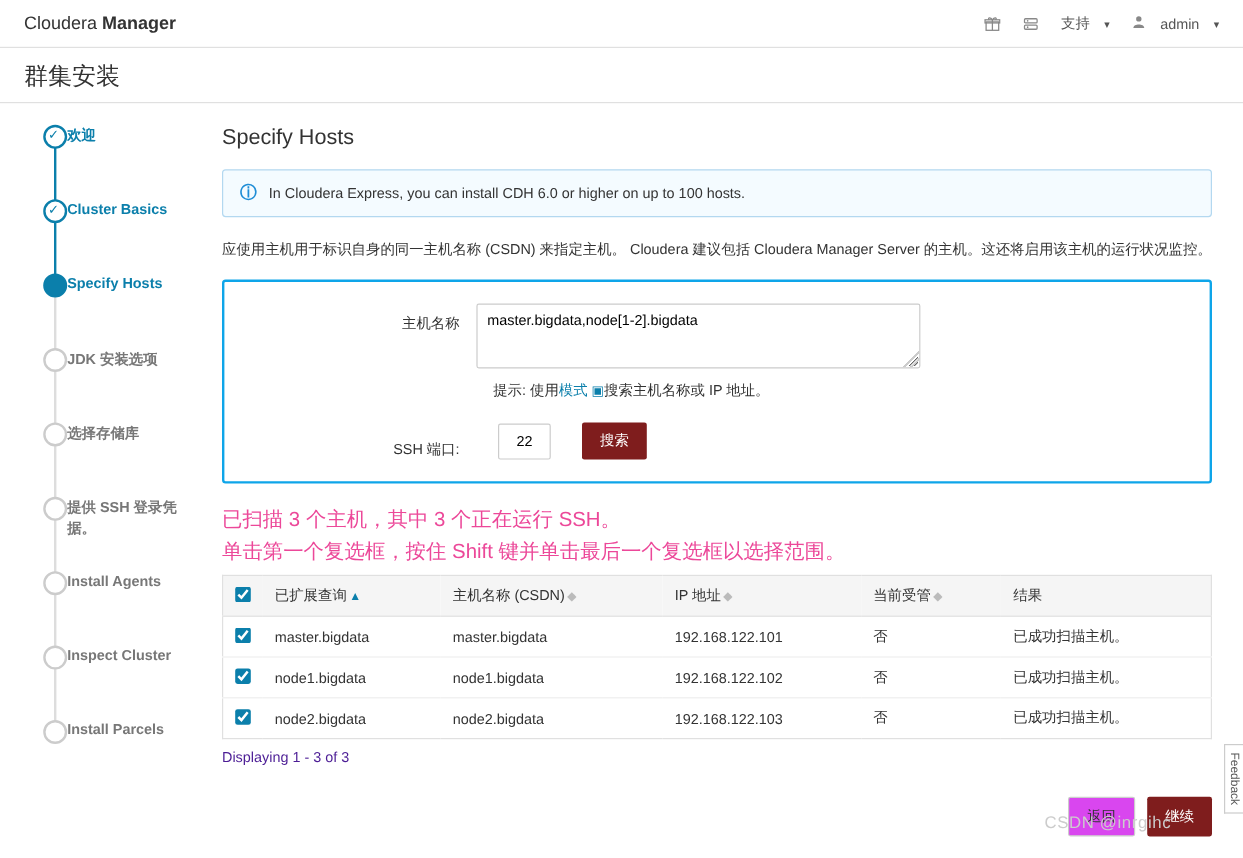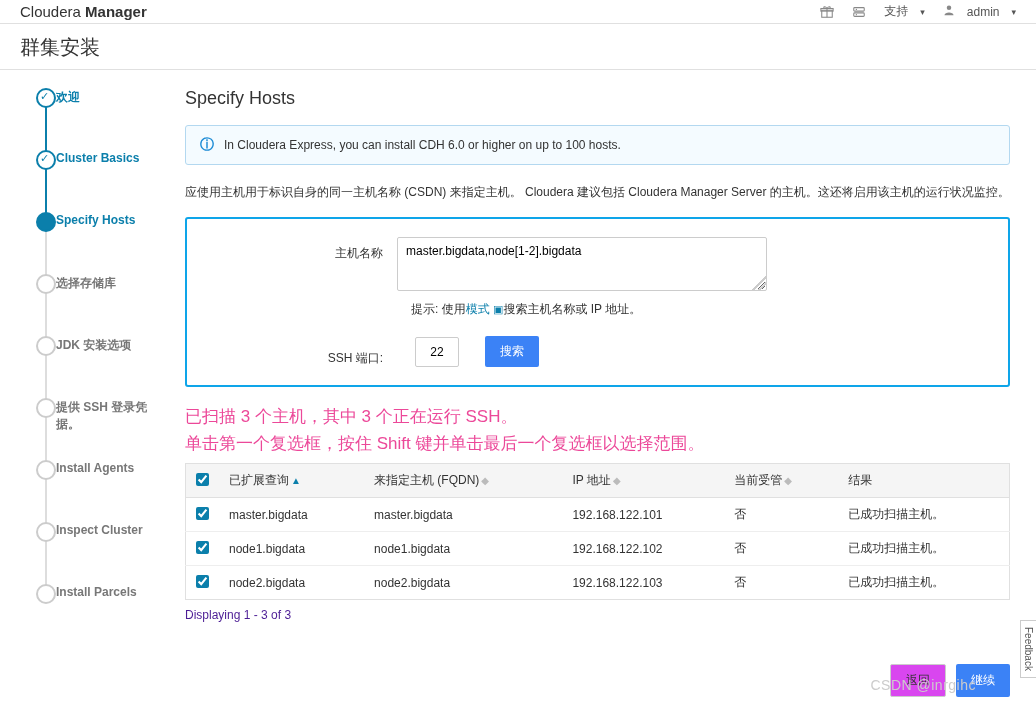--- a/index.html
+++ b/index.html
@@ -1,19 +1,19 @@
 <!DOCTYPE html>
 <html><head>
 <meta charset="utf-8">
 <style>
 * { box-sizing: border-box; margin: 0; padding: 0; }
 body { font-family: -apple-system, "Helvetica Neue", Arial, sans-serif; font-size: 13px; color: #333; background: #fff; width: 1036px; height: 715px; position: relative; overflow: hidden; }
 
 
-.header { height: 24px; border-bottom: 1px solid #e0e0e0; display: flex; align-items: center; padding: 0 20px; justify-content: space-between; }
+.header { height: 40px; border-bottom: 1px solid #e0e0e0; display: flex; align-items: center; padding: 0 20px; justify-content: space-between; }
 .brand { font-size: 15px; color: #333; }
 .brand b { font-weight: 600; }
 .header-right { display: flex; align-items: center; gap: 18px; color: #555; font-size: 12px; }
 .header-right .hicon { color: #888; }
 .header-item { display: inline-flex; align-items: center; gap: 12px; cursor: pointer; }
 
 
 .page-title { padding: 10px 20px 8px; font-size: 20px; font-weight: 400; border-bottom: 1px solid #e0e0e0; }
 
 
@@ -45,21 +45,21 @@
 
 .form-block { border: 2px solid #0ea5e9; border-radius: 3px; padding: 18px 18px 18px 90px; margin-bottom: 18px; position: relative; }
 .form-row { display: flex; align-items: flex-start; margin-bottom: 10px; }
 .form-row .label { width: 120px; text-align: right; padding-top: 8px; padding-right: 14px; font-size: 12px; color: #333; }
 .hostnames { width: 370px; height: 54px; border: 1px solid #ccc; border-radius: 2px; padding: 6px 8px; font-size: 12px; font-family: inherit; resize: both; background: linear-gradient(135deg, transparent 0 calc(100% - 10px), #ccc calc(100% - 10px) calc(100% - 8px), transparent calc(100% - 8px) calc(100% - 6px), #ccc calc(100% - 6px) calc(100% - 4px), transparent calc(100% - 4px)); background-repeat: no-repeat; background-position: bottom right; }
 .hint-row { margin-left: 134px; font-size: 12px; color: #333; margin-bottom: 18px; }
 .hint-row a { color: #0b7fab; text-decoration: none; }
 .ssh-row { display: flex; align-items: flex-end; gap: 18px; }
 .ssh-row .label { width: 120px; text-align: right; padding-right: 14px; font-size: 12px; }
 .port-input { width: 44px; height: 30px; border: 1px solid #ccc; border-radius: 2px; text-align: center; font-size: 12px; margin-right: 8px; }
-.btn-primary { background: #3b82f6; color: #fff; border: none; padding: 7px 15px; font-size: 12px; border-radius: 2px; cursor: pointer; }
+.btn-primary { background: #7f1d1d; color: #fff; border: none; padding: 7px 15px; font-size: 12px; border-radius: 2px; cursor: pointer; }
 
 .scan-line { font-size: 17px; color: #ec4899; margin-bottom: 4px; }
 
 
 .htable { width: 100%; border-collapse: collapse; font-size: 12px; margin-top: 8px; border: 1px solid #e0e0e0; }
 .htable th { background: #f5f5f5; text-align: left; font-weight: 400; padding: 8px 10px; border-bottom: 1px solid #e0e0e0; color: #333; }
 .htable td { padding: 8px 10px; border-bottom: 1px solid #eee; color: #333; }
 .htable tr:last-child td { border-bottom: none; }
 .htable .sort { color: #0b7fab; font-size: 10px; margin-left: 2px; }
 .htable .sort-dim { color: #bbb; font-size: 10px; margin-left: 2px; }
@@ -128,24 +128,24 @@
           <span class="step-label">欢迎</span>
         </div>
         <div class="step done">
           <span class="check">✓</span>
           <span class="step-label">Cluster Basics</span>
         </div>
         <div class="step active">
           <span class="step-label">Specify Hosts</span>
         </div>
         <div class="step ">
+          <span class="step-label">JDK 安装选项</span>
+        </div>
+        <div class="step ">
           <span class="step-label">选择存储库</span>
-        </div>
-        <div class="step ">
-          <span class="step-label">JDK 安装选项</span>
         </div>
         <div class="step ">
           <span class="step-label">提供 SSH 登录凭据。</span>
         </div>
         <div class="step ">
           <span class="step-label">Install Agents</span>
         </div>
         <div class="step ">
           <span class="step-label">Inspect Cluster</span>
         </div>
@@ -182,21 +182,21 @@
     </div>
 
     <div class="scan-line">已扫描 3 个主机，其中 3 个正在运行 SSH。</div>
     <div class="scan-line">单击第一个复选框，按住 Shift 键并单击最后一个复选框以选择范围。</div>
 
     <table class="htable">
       <thead>
         <tr>
           <th style="width:28px;"><input type="checkbox" class="chk" checked="" style=""></th>
           <th><span>已扩展查询</span><span class="sort">▲</span></th>
-          <th><span>来指定主机 (FQDN)</span><span class="sort-dim">◆</span></th>
+          <th><span>主机名称 (CSDN)</span><span class="sort-dim">◆</span></th>
           <th><span>IP 地址</span><span class="sort-dim">◆</span></th>
           <th><span>当前受管</span><span class="sort-dim">◆</span></th>
           <th><span>结果</span></th>
         </tr>
       </thead>
       <tbody id="table-body">
           <tr>
             <td><input type="checkbox" class="chk" checked="" style=""></td>
             <td>master.bigdata</td>
             <td>master.bigdata</td>

